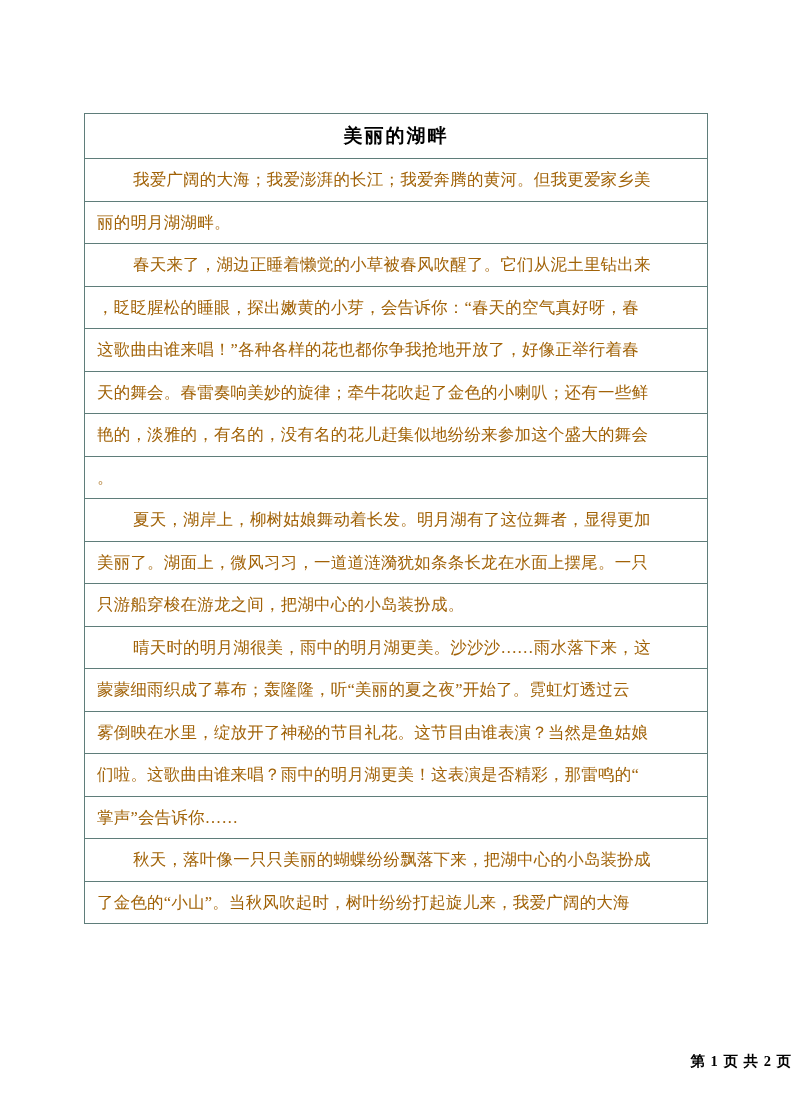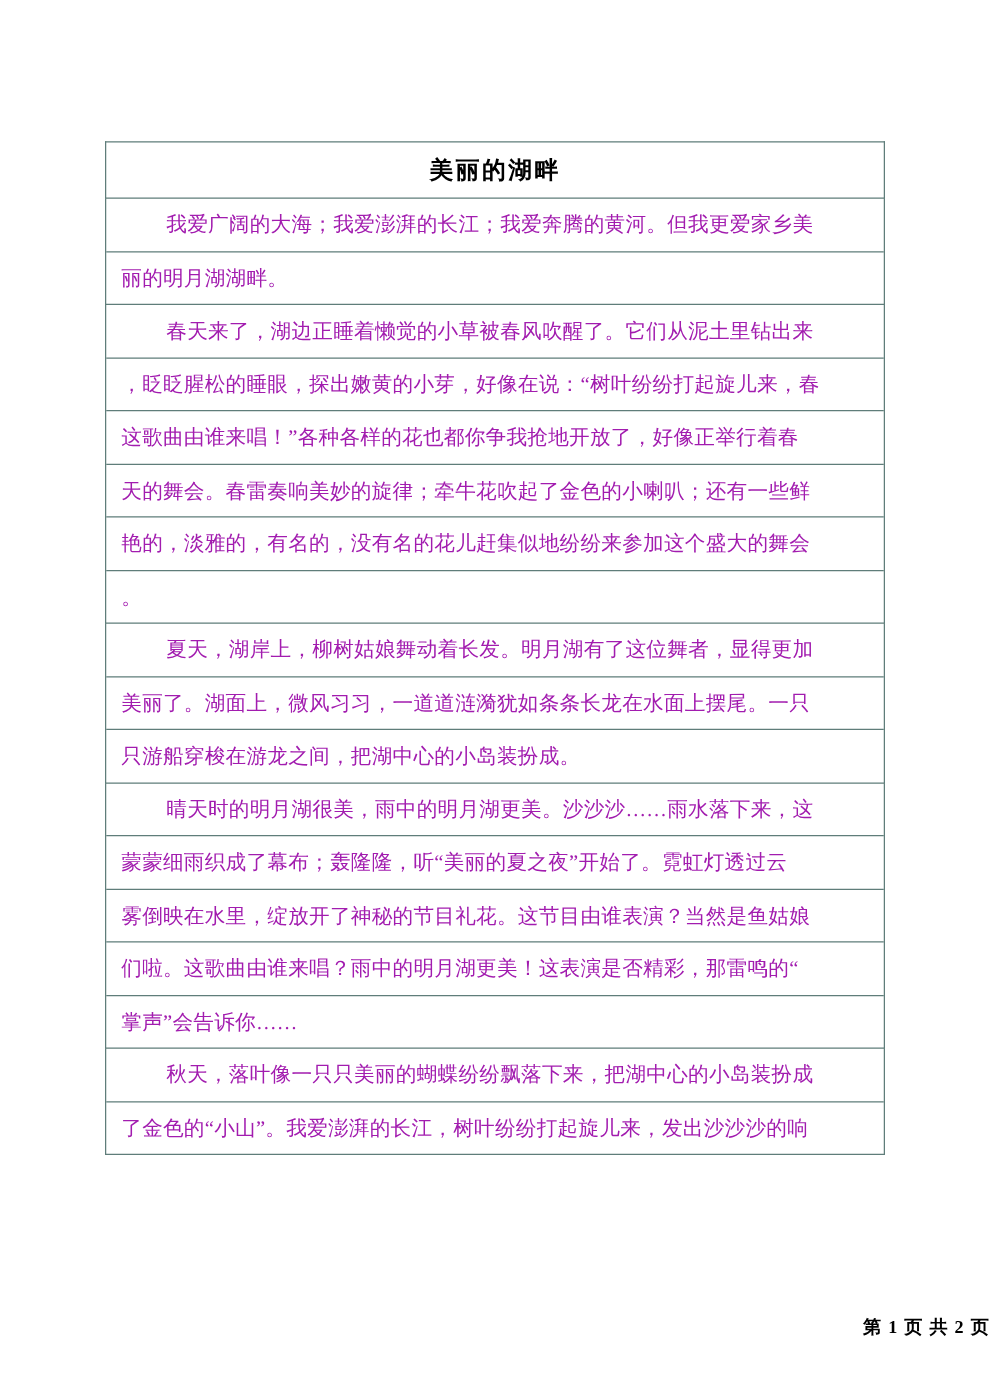--- a/index.html
+++ b/index.html
@@ -41,21 +41,21 @@
     letter-spacing: 2px;
     height: 44px;
     padding: 6px 0 8px 0;
   }
   .para-cell {
     padding: 0;
   }
   .para {
     font-size: 16.5px;
     line-height: 1;
-    color: #a21caf;
+    color: #a16207;
   }
   .line {
     height: 41.5px;
     line-height: 41.5px;
     border-bottom: 1px solid #5f7d7a;
     padding: 0 10px 0 12px;
     white-space: nowrap;
     overflow: hidden;
     letter-spacing: 0.2px;
   }
@@ -95,21 +95,21 @@
             <div class="line"><span>丽的明月湖湖畔。</span></div>
           </div>
         </td>
       </tr>
 
 
       <tr>
         <td class="para-cell">
           <div class="para">
             <div class="line"><span class="indent"></span><span>春天来了，湖边正睡着懒觉的小草被春风吹醒了。它们从泥土里钻出来</span></div>
-            <div class="line"><span>，眨眨腥松的睡眼，探出嫩黄的小芽，好像在说：“树叶纷纷打起旋儿来，春</span></div>
+            <div class="line"><span>，眨眨腥松的睡眼，探出嫩黄的小芽，会告诉你：“春天的空气真好呀，春</span></div>
             <div class="line"><span>这歌曲由谁来唱！”各种各样的花也都你争我抢地开放了，好像正举行着春</span></div>
             <div class="line"><span>天的舞会。春雷奏响美妙的旋律；牵牛花吹起了金色的小喇叭；还有一些鲜</span></div>
             <div class="line"><span>艳的，淡雅的，有名的，没有名的花儿赶集似地纷纷来参加这个盛大的舞会</span></div>
             <div class="line"><span>。</span></div>
           </div>
         </td>
       </tr>
 
       <tr>
         <td class="para-cell">
@@ -130,21 +130,21 @@
             <div class="line"><span>们啦。这歌曲由谁来唱？雨中的明月湖更美！这表演是否精彩，那雷鸣的“</span></div>
             <div class="line"><span>掌声”会告诉你……</span></div>
           </div>
         </td>
       </tr>
 
       <tr>
         <td class="para-cell">
           <div class="para">
             <div class="line"><span class="indent"></span><span>秋天，落叶像一只只美丽的蝴蝶纷纷飘落下来，把湖中心的小岛装扮成</span></div>
-            <div class="line"><span>了金色的“小山”。我爱澎湃的长江，树叶纷纷打起旋儿来，发出沙沙沙的响</span></div>
+            <div class="line"><span>了金色的“小山”。当秋风吹起时，树叶纷纷打起旋儿来，我爱广阔的大海</span></div>
           </div>
         </td>
       </tr>
     </tbody>
   </table>
 
   <div class="footer">第 1 页 共 2 页</div>
 
 </div>
 

